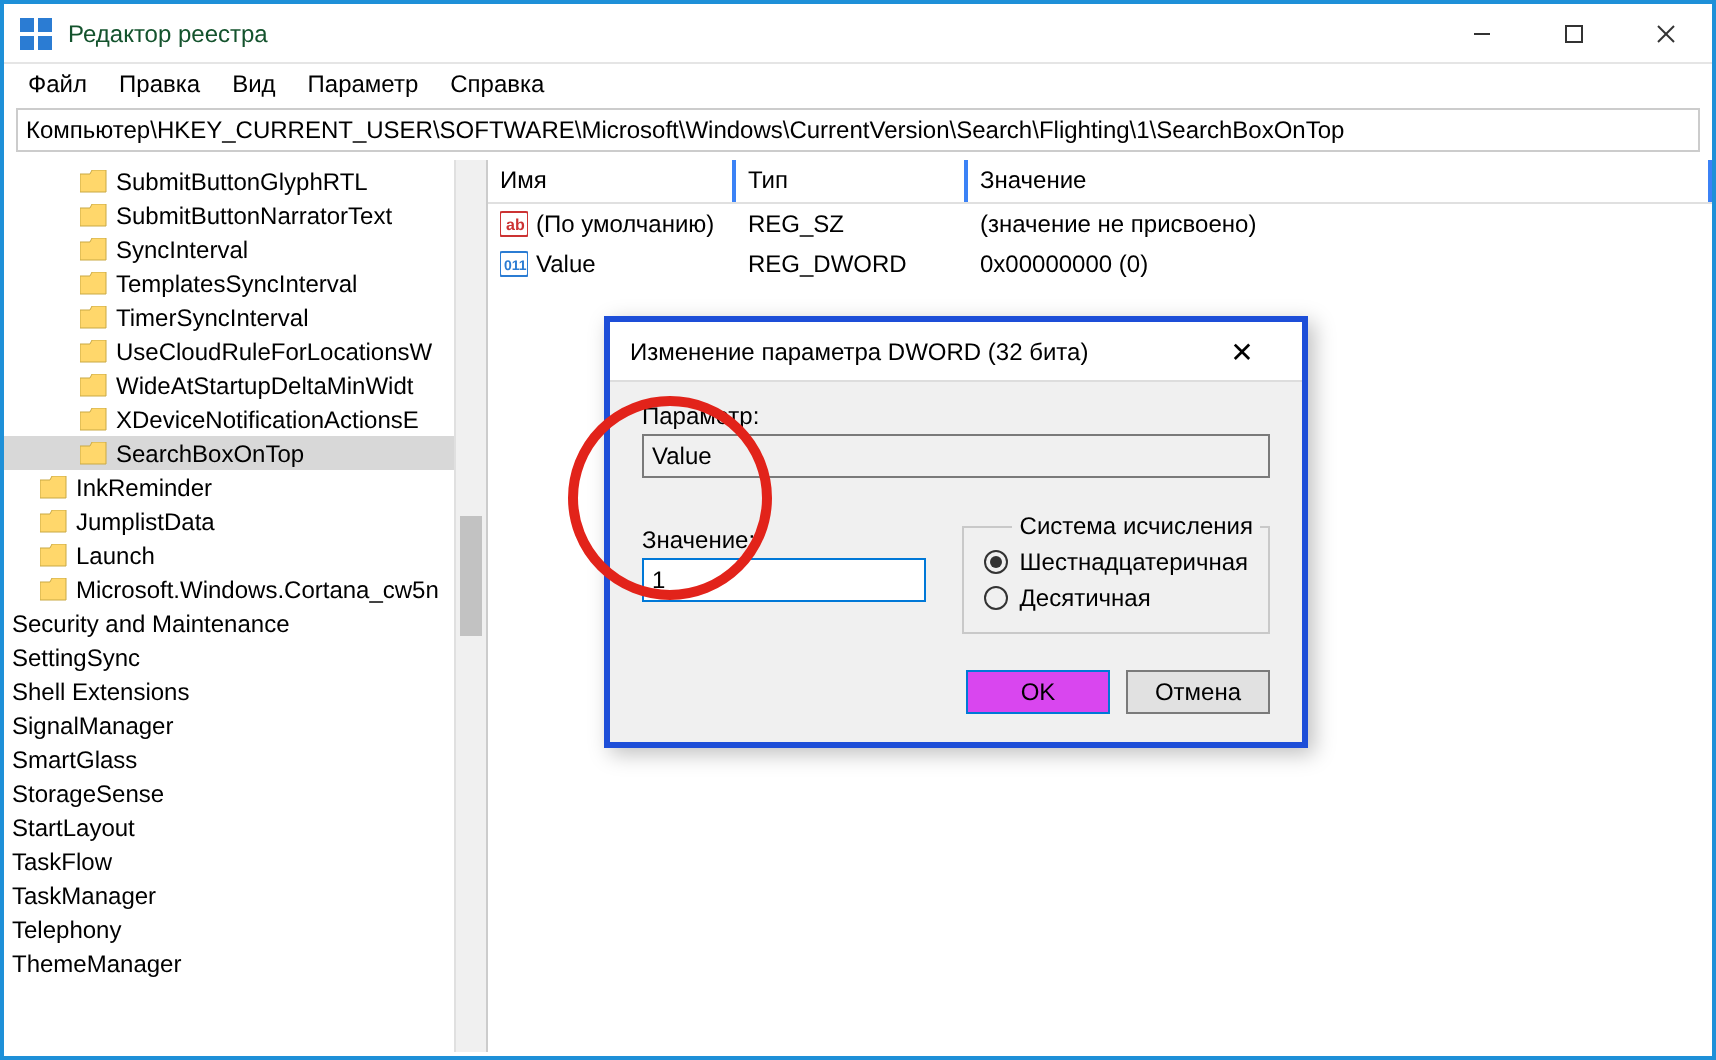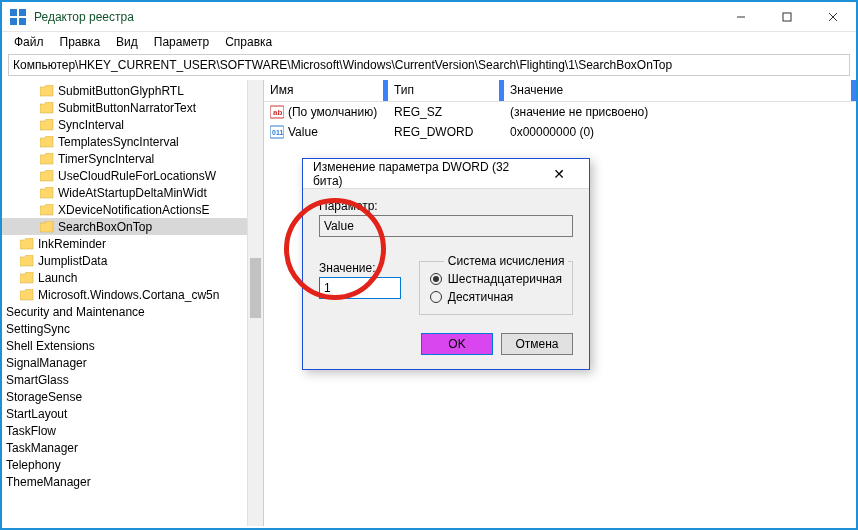--- a/index.html
+++ b/index.html
@@ -61,21 +61,21 @@
     display: flex;
     align-items: center;
     background: #fff;
   }
   
   .main {
     display: flex;
     height: calc(100% - 30px - 20px - 30px);
   }
   .tree {
-    width: 262px;
+    width: 242px;
     border-right: 1px solid #ccc;
     overflow: hidden;
     padding-top: 2px;
     position: relative;
   }
   .tree-scroll {
     position: absolute;
     right: 0; top: 0; bottom: 0;
     width: 16px;
     background: #f0f0f0;
@@ -116,21 +116,21 @@
     position: relative;
   }
   .list-header {
     display: flex;
     height: 22px;
     border-bottom: 1px solid #e0e0e0;
     font-size: 12px;
   }
   .list-header div {
     padding: 3px 6px;
-    border-right: 5px solid #3b82f6;
+    border-right: 2px solid #3b82f6;
   }
   .col-name { width: 124px; }
   .col-type { width: 116px; }
   .col-value { flex: 1; }
   .list-row {
     display: flex;
     align-items: center;
     height: 20px;
     font-size: 12px;
   }
@@ -138,23 +138,23 @@
   .list-row .cell.col-name { display: flex; align-items: center; gap: 4px; }
   .val-icon {
     width: 14px; height: 14px;
     flex-shrink: 0;
   }
 
   
   .dialog {
     position: absolute;
     left: 300px; top: 156px;
-    width: 288px;
+    width: 352px;
     background: #f0f0f0;
-    border: 1px solid #1d4ed8;
+    border: 3px solid #1d4ed8;
     box-shadow: 3px 3px 10px rgba(0,0,0,0.25);
     z-index: 10;
   }
   .dialog .dlg-title {
     height: 30px;
     background: #fff;
     display: flex;
     align-items: center;
     padding: 0 10px;
     font-size: 12px;

